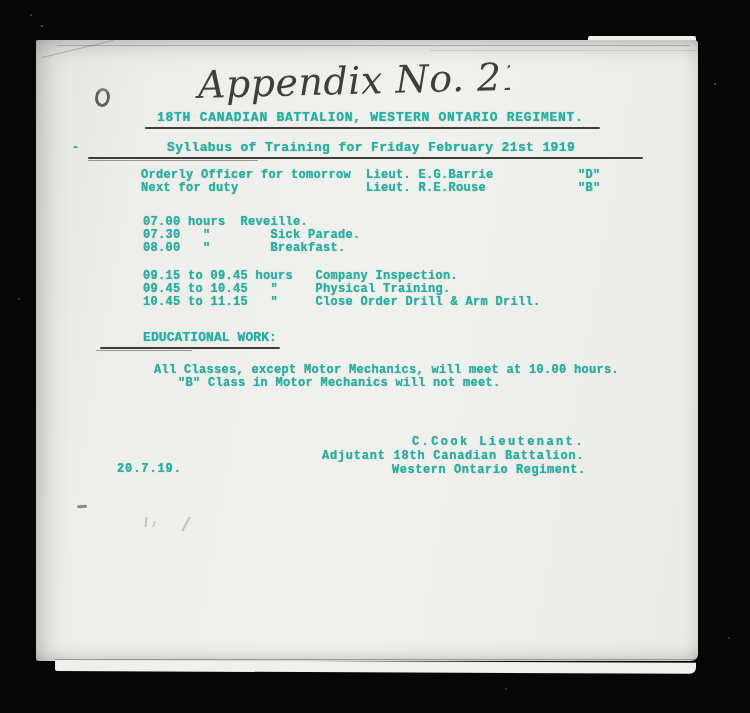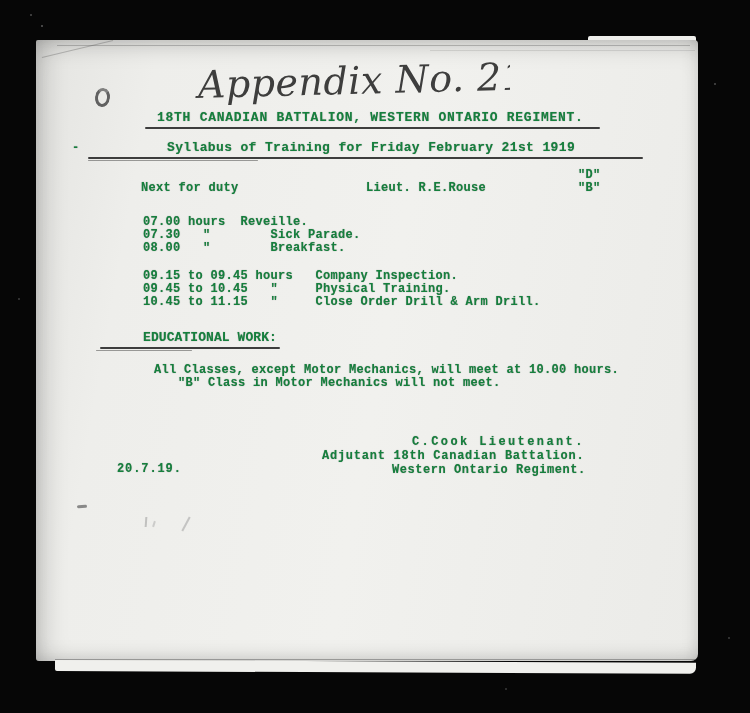--- a/index.html
+++ b/index.html
@@ -12,21 +12,21 @@
          box-shadow:inset 14px 0 28px -10px rgba(0,0,0,0.22),
                     inset -8px 0 20px -10px rgba(0,0,0,0.12),
                     inset 0 18px 30px -18px rgba(0,0,0,0.20),
                     inset 0 -14px 24px -16px rgba(0,0,0,0.15);}
   .sheet-top-right{position:absolute;left:588px;top:36px;width:108px;height:10px;background:#efefec;border-radius:2px;}
   .sheet-bottom{position:absolute;left:55px;top:660px;width:641px;height:11px;background:#f0f0ed;
                 transform:rotate(0.25deg);transform-origin:left center;border-radius:0 0 6px 2px;}
   .edge-line{position:absolute;background:rgba(70,70,70,0.30);height:1px;}
   
   .typed{position:absolute;font:700 12px/13px "Liberation Mono","DejaVu Sans Mono",monospace;
-         color:#15803d;white-space:pre;letter-spacing:0.3px;
+         color:#14b8a6;white-space:pre;letter-spacing:0.3px;
          text-shadow:0 0 1px rgba(25,25,25,0.45);}
   .h1{font-size:13px;letter-spacing:0.73px;}
   .h2{font-size:13px;letter-spacing:0.36px;}
   .h3{font-size:13px;letter-spacing:0.08px;padding-left:12px;}
   .sig1{letter-spacing:2.4px;}
   .sig2{letter-spacing:0.75px;}
   .sig3{letter-spacing:0.55px;}
   .date{letter-spacing:0.9px;}
   .underline{position:absolute;height:2px;background:rgba(22,22,22,0.82);border-radius:1px;}
   .underline-faint{position:absolute;height:1px;background:rgba(22,22,22,0.40);border-radius:1px;}
@@ -73,20 +73,21 @@
 
   <div class="typed h1" style="left:157px;top:111px;">18TH CANADIAN BATTALION, WESTERN ONTARIO REGIMENT.</div>
   <div class="underline" style="left:145px;top:127px;width:455px;"></div>
 
   <div class="typed h2" style="left:167px;top:141px;">Syllabus of Training for Friday February 21st 1919</div>
   <div class="underline" style="left:88px;top:157px;width:555px;"></div>
   <div class="underline-faint" style="left:88px;top:160px;width:170px;"></div>
 
   <div class="typed" style="left:72px;top:142px;">-</div>
 
+  <div class="typed" style="left:141px;top:169px;">Orderly Officer for tomorrow  Lieut. E.G.Barrie</div>
   <div class="typed" style="left:578px;top:169px;">"D"</div>
   <div class="typed" style="left:141px;top:182px;">Next for duty                 Lieut. R.E.Rouse</div>
   <div class="typed" style="left:578px;top:182px;">"B"</div>
 
   <div class="typed" style="left:143px;top:216px;">07.00 hours  Reveille.</div>
   <div class="typed" style="left:143px;top:229px;">07.30   "        Sick Parade.</div>
   <div class="typed" style="left:143px;top:242px;">08.00   "        Breakfast.</div>
 
   <div class="typed" style="left:143px;top:270px;">09.15 to 09.45 hours   Company Inspection.</div>
   <div class="typed" style="left:143px;top:283px;">09.45 to 10.45   "     Physical Training.</div>

